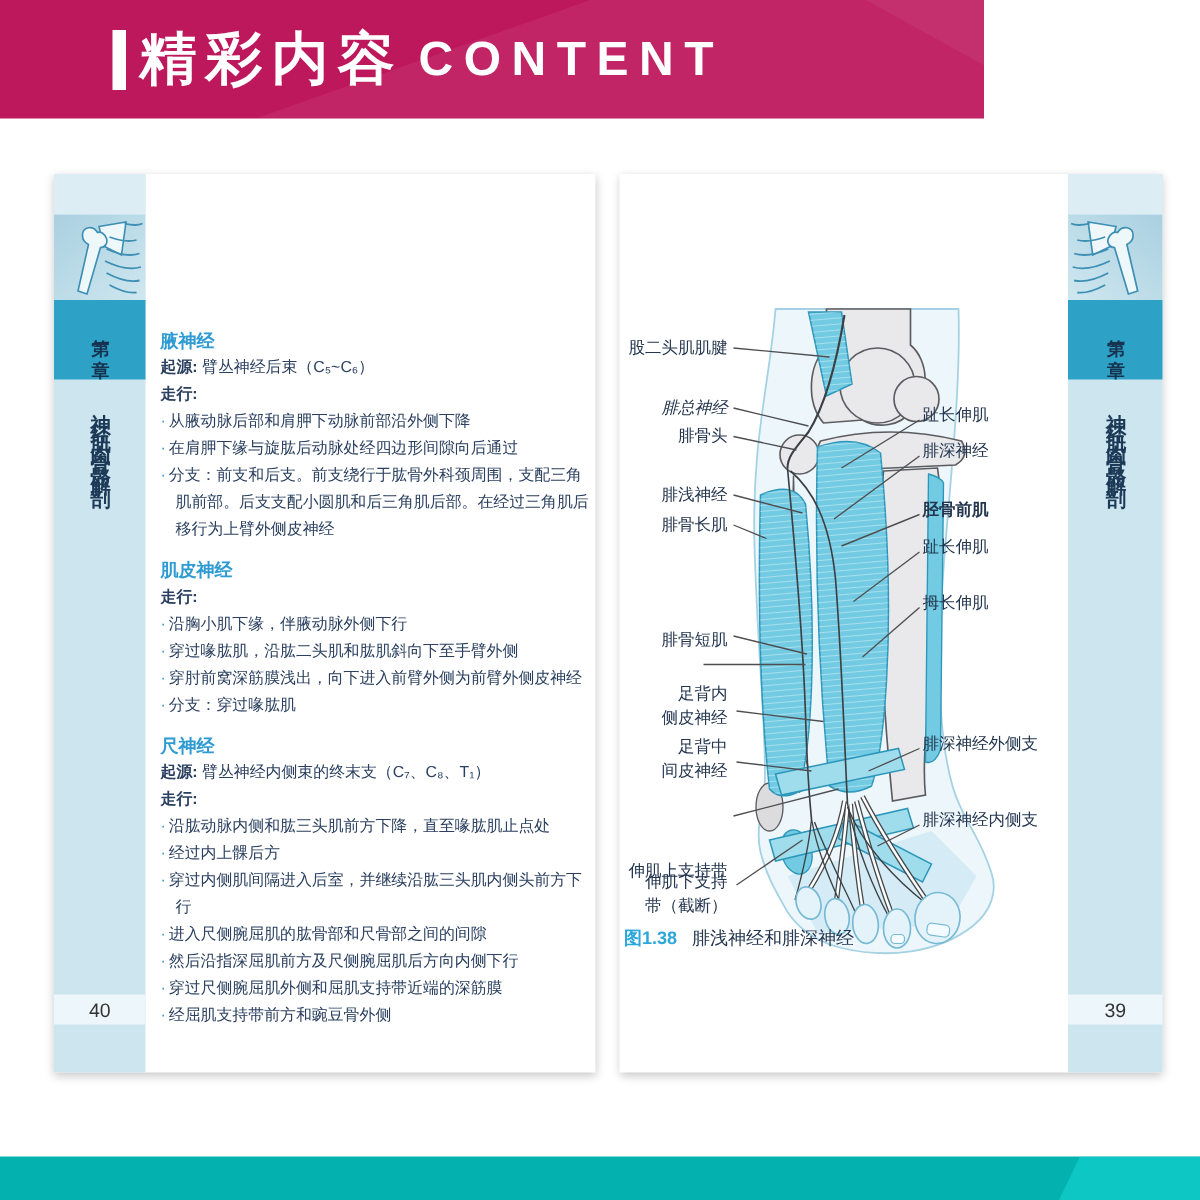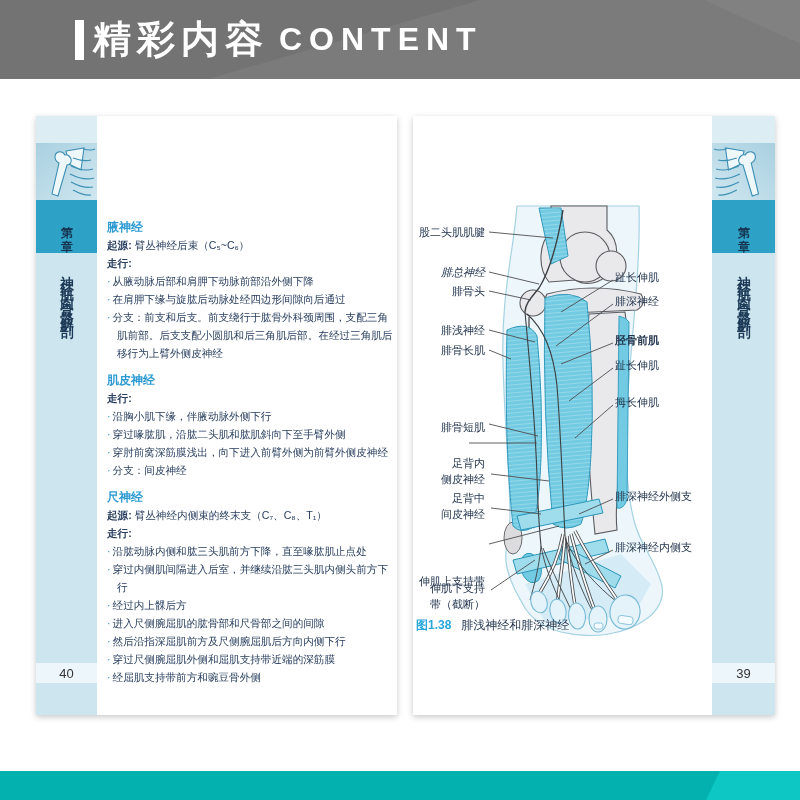--- a/index.html
+++ b/index.html
@@ -3,22 +3,22 @@
 <meta charset="utf-8">
 <style>
   html,body{margin:0;padding:0;}
   body{
     width:800px;height:800px;position:relative;overflow:hidden;
     background:#ffffff;
     font-family:"Liberation Sans",sans-serif;
   }
   
   .top-banner{
-    position:absolute;left:0;top:0;width:800px;height:79px;
-    background:#737373;display:flex;align-items:center;overflow:hidden;
+    position:absolute;left:0;top:0;width:656px;height:79px;
+    background:#be185d;display:flex;align-items:center;overflow:hidden;
   }
   .top-banner::before{
     content:"";position:absolute;inset:0;
     background:rgba(255,255,255,0.06);
     clip-path:polygon(60% 0,100% 0,100% 100%,26% 100%);
   }
   .top-banner::after{
     content:"";position:absolute;inset:0;
     background:rgba(255,255,255,0.05);
     clip-path:polygon(88% 0,100% 0,100% 55%);
@@ -137,31 +137,31 @@
           <li><span class="dot">·</span><span>分支：前支和后支。前支绕行于肱骨外科颈周围，支配三角肌前部。后支支配小圆肌和后三角肌后部。在经过三角肌后移行为上臂外侧皮神经</span></li>
         </ul>
       </div>
       <div class="section">
         <div class="sec-heading">肌皮神经</div>
         <div class="sec-line"><b class="lbl">走行:</b></div>
         <ul class="bullets">
           <li><span class="dot">·</span><span>沿胸小肌下缘，伴腋动脉外侧下行</span></li>
           <li><span class="dot">·</span><span>穿过喙肱肌，沿肱二头肌和肱肌斜向下至手臂外侧</span></li>
           <li><span class="dot">·</span><span>穿肘前窝深筋膜浅出，向下进入前臂外侧为前臂外侧皮神经</span></li>
-          <li><span class="dot">·</span><span>分支：间皮神经</span></li>
+          <li><span class="dot">·</span><span>分支：穿过喙肱肌</span></li>
         </ul>
       </div>
       <div class="section">
         <div class="sec-heading">尺神经</div>
         <div class="sec-line"><b class="lbl">起源:</b> <span>臂丛神经内侧束的终末支（C₇、C₈、T₁）</span></div>
         <div class="sec-line"><b class="lbl">走行:</b></div>
         <ul class="bullets">
           <li><span class="dot">·</span><span>沿肱动脉内侧和肱三头肌前方下降，直至喙肱肌止点处</span></li>
+          <li><span class="dot">·</span><span>经过内上髁后方</span></li>
           <li><span class="dot">·</span><span>穿过内侧肌间隔进入后室，并继续沿肱三头肌内侧头前方下行</span></li>
-          <li><span class="dot">·</span><span>经过内上髁后方</span></li>
           <li><span class="dot">·</span><span>进入尺侧腕屈肌的肱骨部和尺骨部之间的间隙</span></li>
           <li><span class="dot">·</span><span>然后沿指深屈肌前方及尺侧腕屈肌后方向内侧下行</span></li>
           <li><span class="dot">·</span><span>穿过尺侧腕屈肌外侧和屈肌支持带近端的深筋膜</span></li>
           <li><span class="dot">·</span><span>经屈肌支持带前方和豌豆骨外侧</span></li>
         </ul>
       </div>
     </div>
 </section>
 
 <section class="page page-right">

